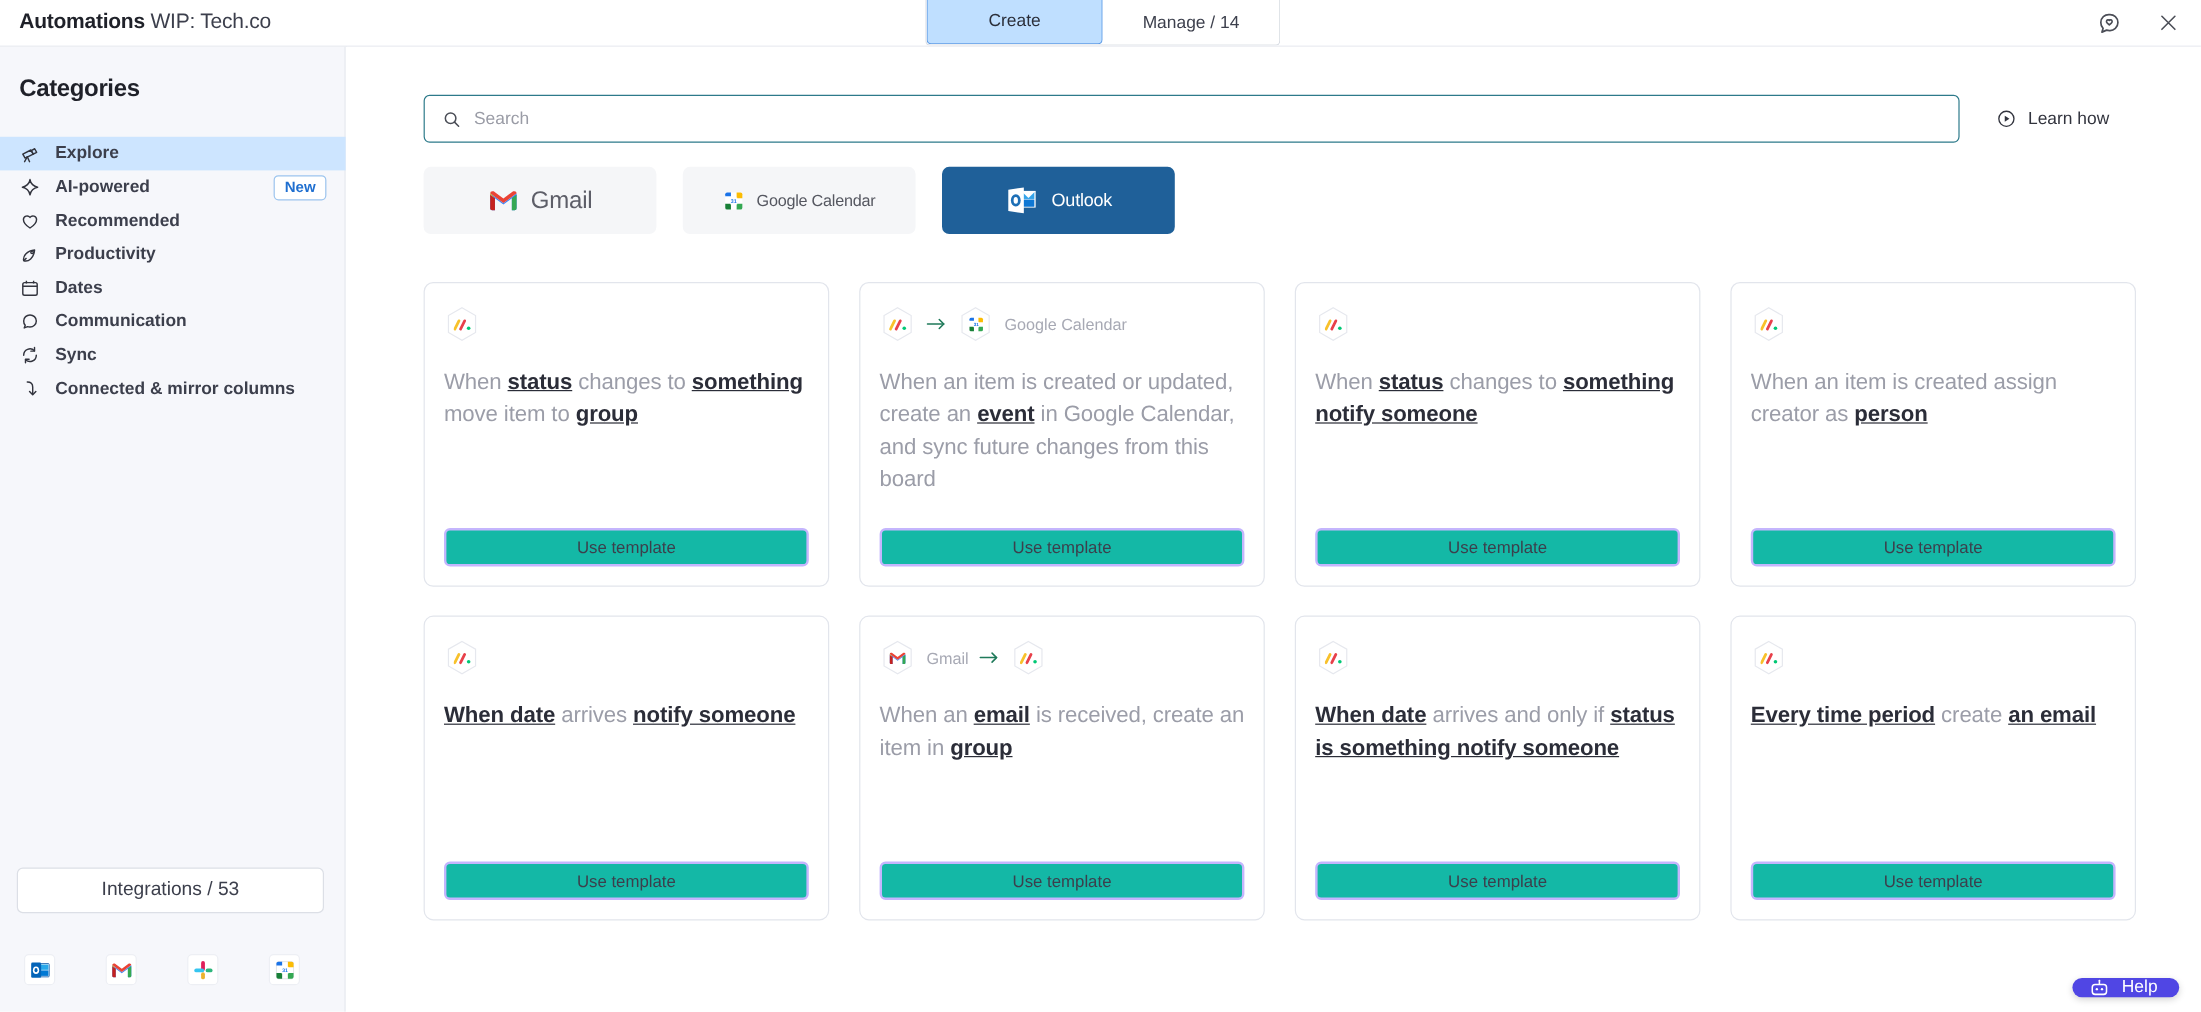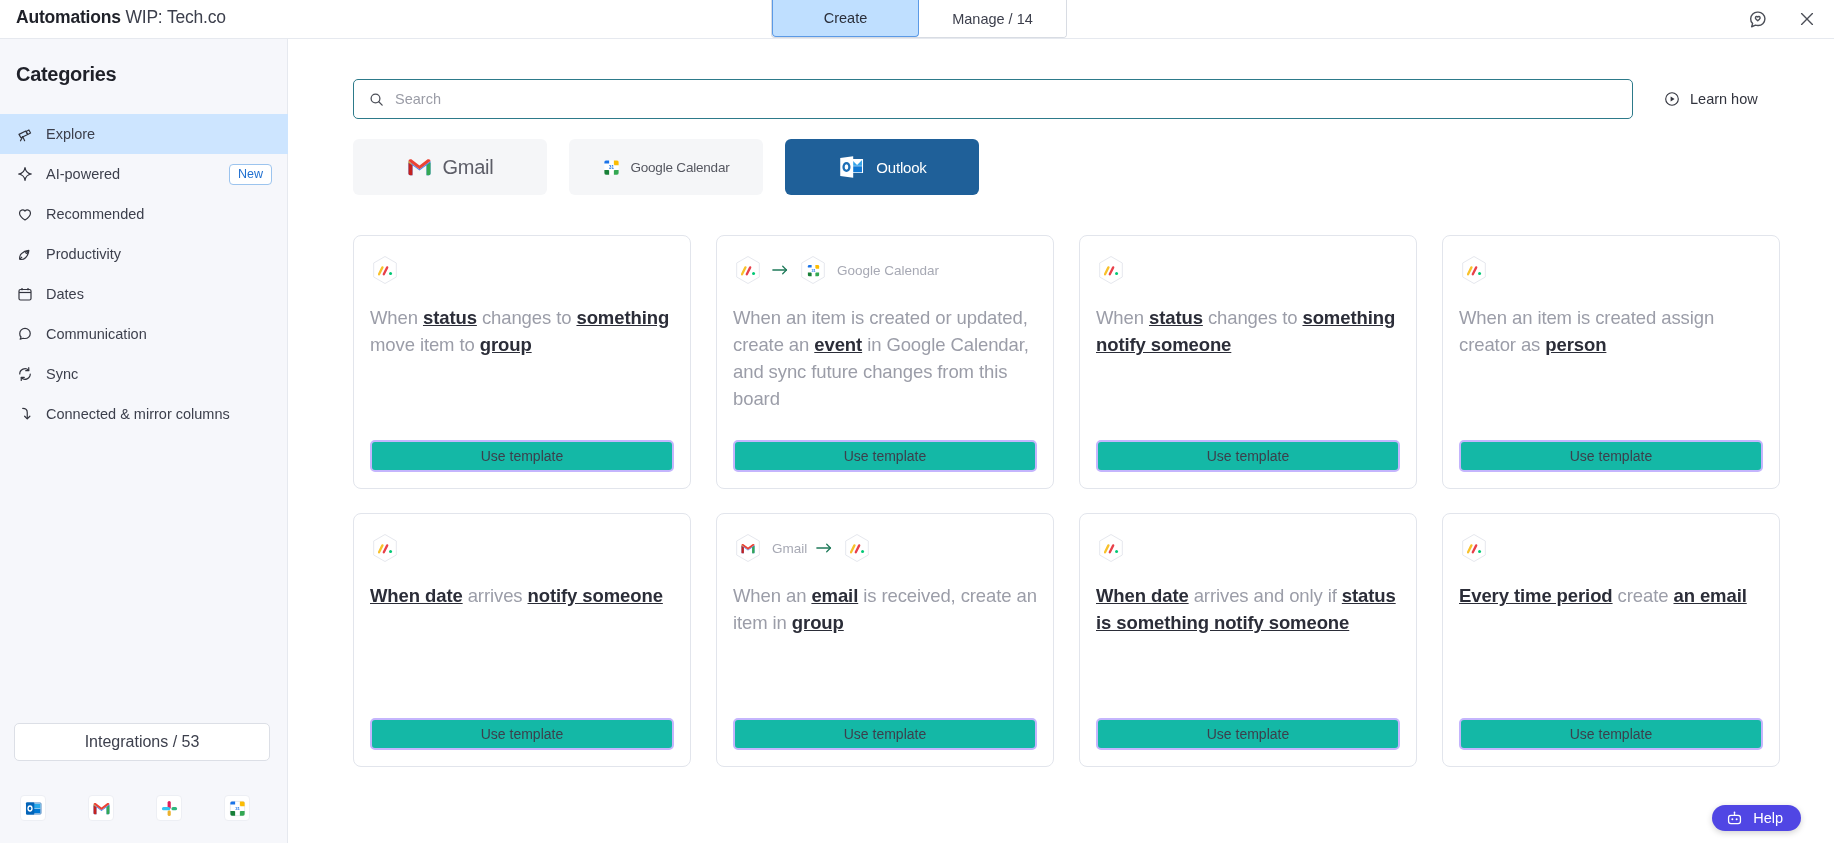--- a/index.html
+++ b/index.html
@@ -95,29 +95,30 @@
     font-weight: 700;
     color: #1f2129;
     letter-spacing: -0.3px;
   }
   .cat-list {
     position: absolute;
     left: 0; top: 75px;
     width: 288px;
   }
   .cat-item {
-    height: 40px;
+    height: 28px;
     display: flex;
     align-items: center;
     padding: 0 16px;
     gap: 12px;
     cursor: pointer;
     font-size: 14.5px;
     color: #3c3f4c;
     position: relative;
+    font-weight: bold;
   }
   .cat-item.active { background: #cde5ff; }
   .cat-ico {
     width: 18px; height: 18px;
     flex: 0 0 18px;
     display: flex; align-items: center; justify-content: center;
     color: #32343e;
   }
   .cat-label { flex: 1 1 auto; white-space: nowrap; }
   .badge-new {
@@ -305,22 +306,22 @@
   }
   .hexbox .glyph {
     position: relative;
     width: 16px; height: 16px;
     display: flex; align-items: center; justify-content: center;
   }
 
   
   .help-btn {
     position: absolute;
-    right: 33px; bottom: 12px;
-    height: 26px;
+    right: 18px; bottom: 12px;
+    height: 16px;
     padding: 0 18px 0 13px;
     border-radius: 18px;
     background: #5046e4;
     color: #ffffff;
     display: flex; align-items: center; gap: 9px;
     font-size: 14.5px;
     cursor: pointer;
     box-shadow: 0 2px 6px rgba(0,0,0,0.18);
   }
 </style>

